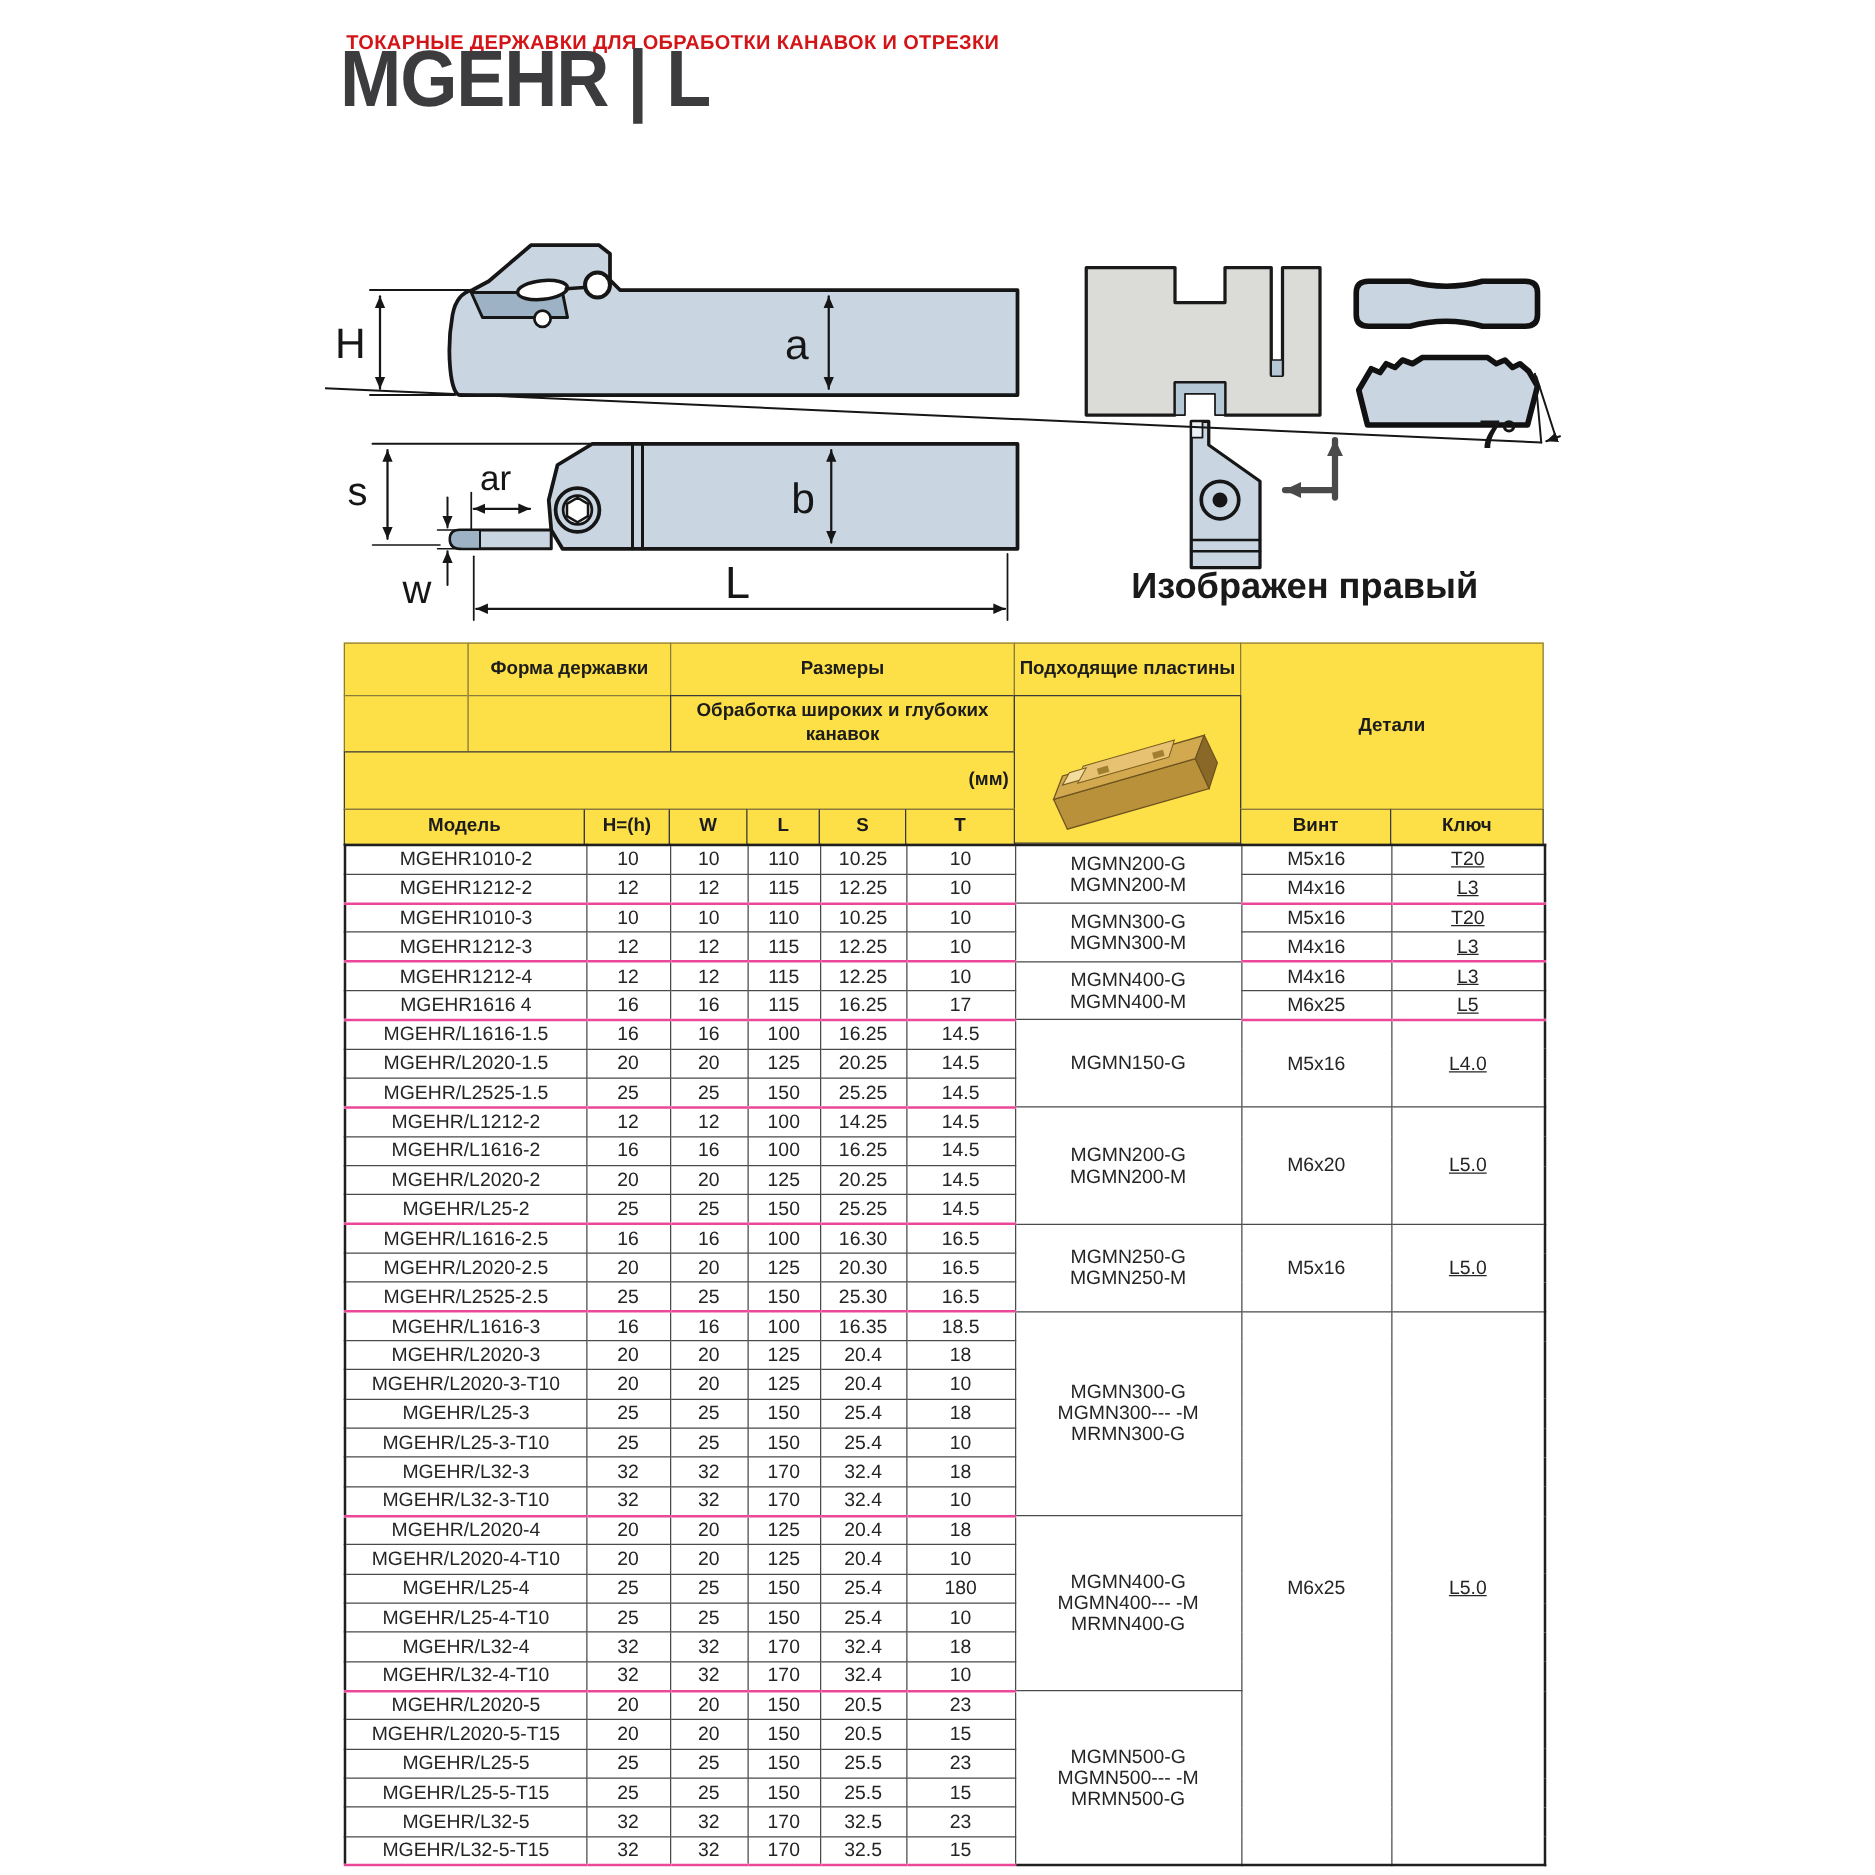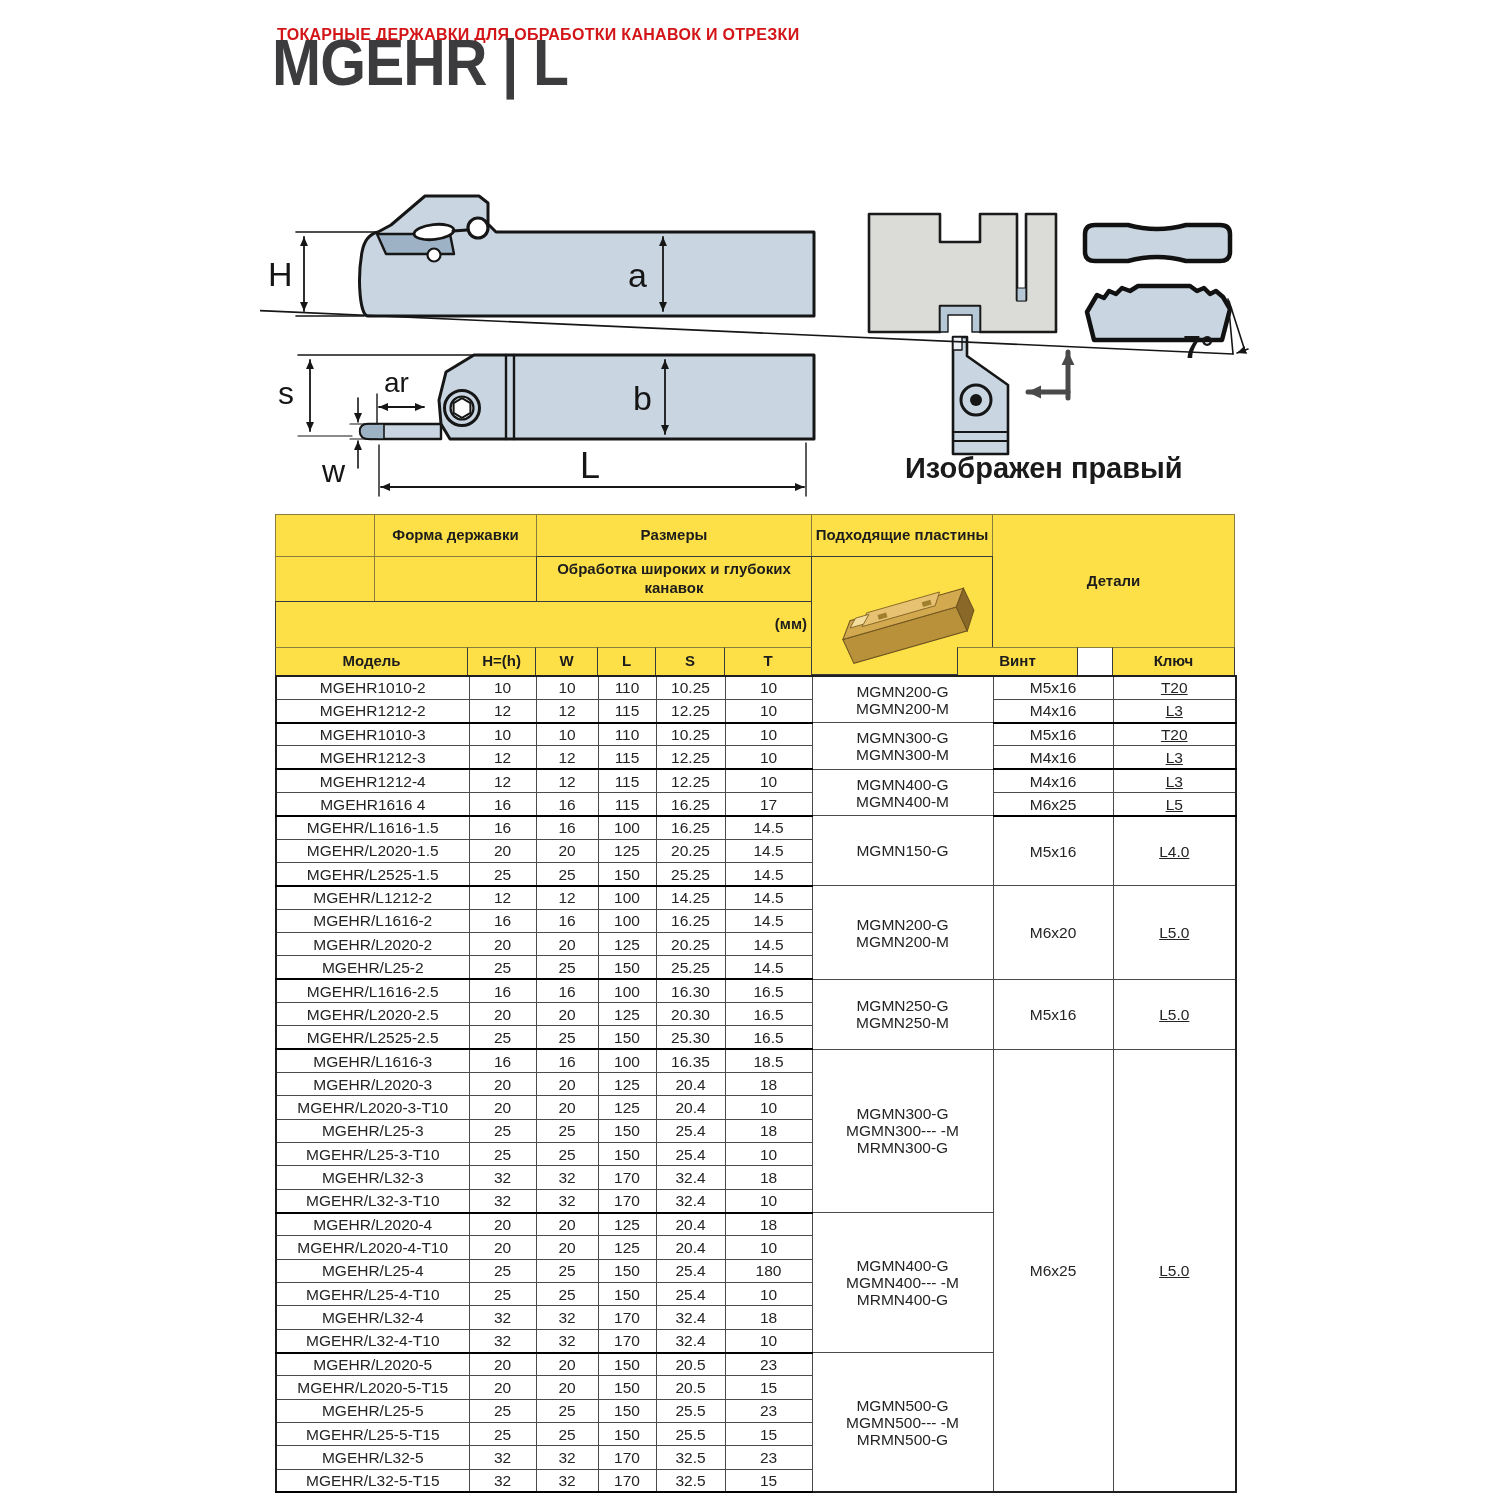--- a/index.html
+++ b/index.html
@@ -21,21 +21,21 @@
       font-weight:bold;font-size:15px;line-height:1.25;color:#1c1c1c;}
   .hc.dark{border-color:#3a3a3a;}
   .hc.vdark{border-left-color:#3a3a3a;border-right-color:#3a3a3a;}
   .hc.mm{justify-content:flex-end;padding-right:4px;}
 
   table.data{position:absolute;left:0;top:161px;width:960px;border-collapse:collapse;
              table-layout:fixed;border:2px solid #1f1f1f;}
   table.data td{box-sizing:border-box;border:1px solid #4a4a4a;font-size:15.5px;color:#242424;
                 text-align:center;padding:0;height:23.34px;line-height:1.1;background:#fff;}
   td.model-cell{text-align:left;padding-left:13px;margin-left:12px;}
-  tr.grp-end td{border-bottom:2px solid #000000;}
+  tr.grp-end td{border-bottom:2px solid #ec4899;}
   td.inserts-cell{white-space:pre-line;line-height:1.55;border-left:2px solid #1f1f1f;
                   border-bottom:2px solid #1f1f1f;}
   td.screw-cell{border-left:2px solid #1f1f1f;}
   td.key-cell{border-left:2px solid #1f1f1f;text-decoration:underline;}
   td.span-cell{border-bottom:2px solid #1f1f1f;}
 </style>
 </head>
 <body>
 
 <div class="eyebrow">ТОКАРНЫЕ ДЕРЖАВКИ ДЛЯ ОБРАБОТКИ КАНАВОК И ОТРЕЗКИ</div>
@@ -154,21 +154,21 @@
   </div>
 
   <div class="hc dark mm" style="left:0;top:87px;width:537px;height:47px">(мм)</div>
 
   <div class="hc vdark" style="left:0;top:133px;width:193px;height:29px">Модель</div>
   <div class="hc vdark" style="left:192px;top:133px;width:69px;height:29px">H=(h)</div>
   <div class="hc vdark" style="left:260px;top:133px;width:63px;height:29px">W</div>
   <div class="hc vdark" style="left:322px;top:133px;width:59px;height:29px">L</div>
   <div class="hc vdark" style="left:380px;top:133px;width:70px;height:29px">S</div>
   <div class="hc vdark" style="left:449px;top:133px;width:88px;height:29px">T</div>
-  <div class="hc vdark" style="left:682px;top:133px;width:121px;height:29px">Винт</div>
+  <div class="hc vdark" style="left:717px;top:133px;width:121px;height:29px">Винт</div>
   <div class="hc vdark" style="left:837px;top:133px;width:123px;height:29px">Ключ</div>
 
   <table class="data">
     <colgroup>
       <col style="width:193px">
         <col style="width:67px">
         <col style="width:62px">
       <col style="width:58px">
         <col style="width:69px">
         <col style="width:87px">

